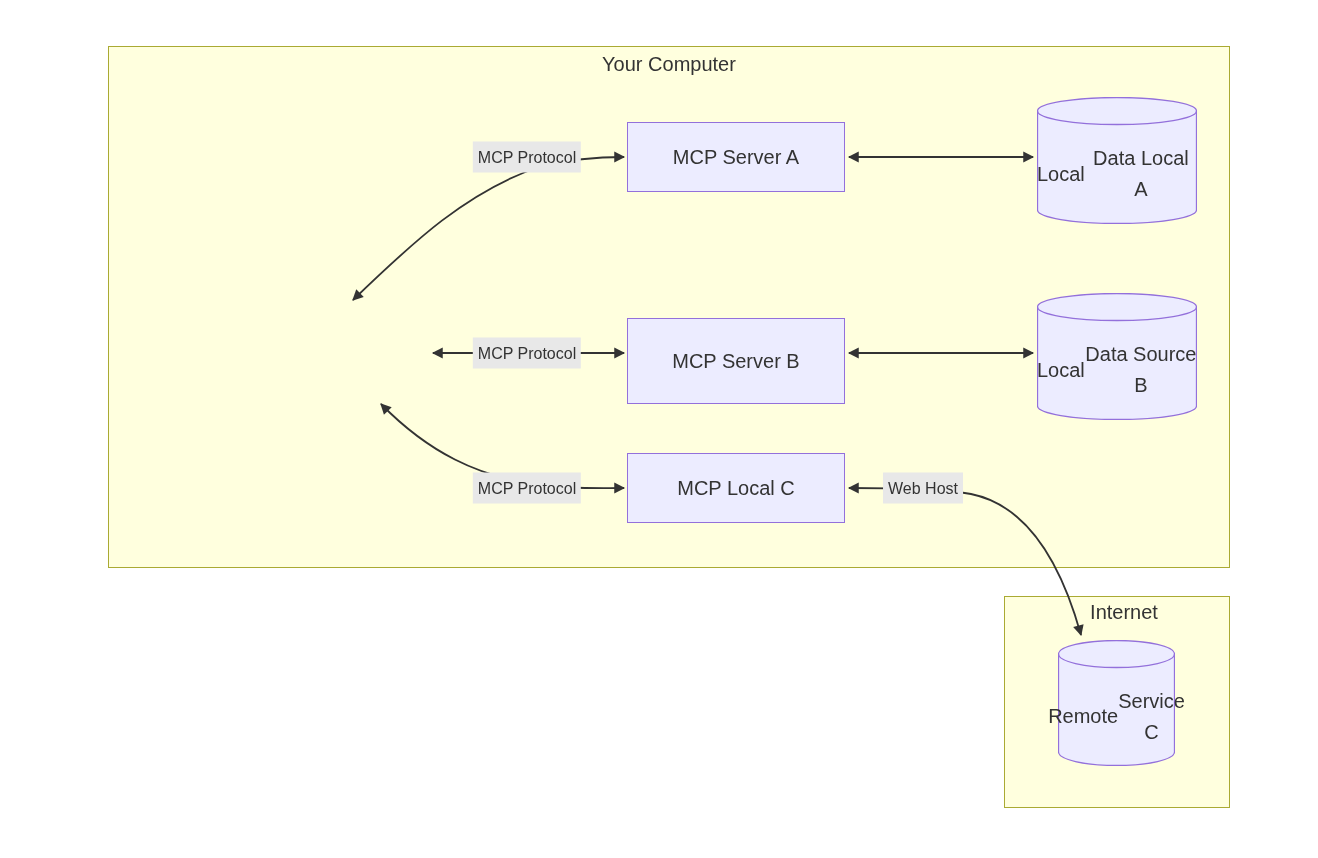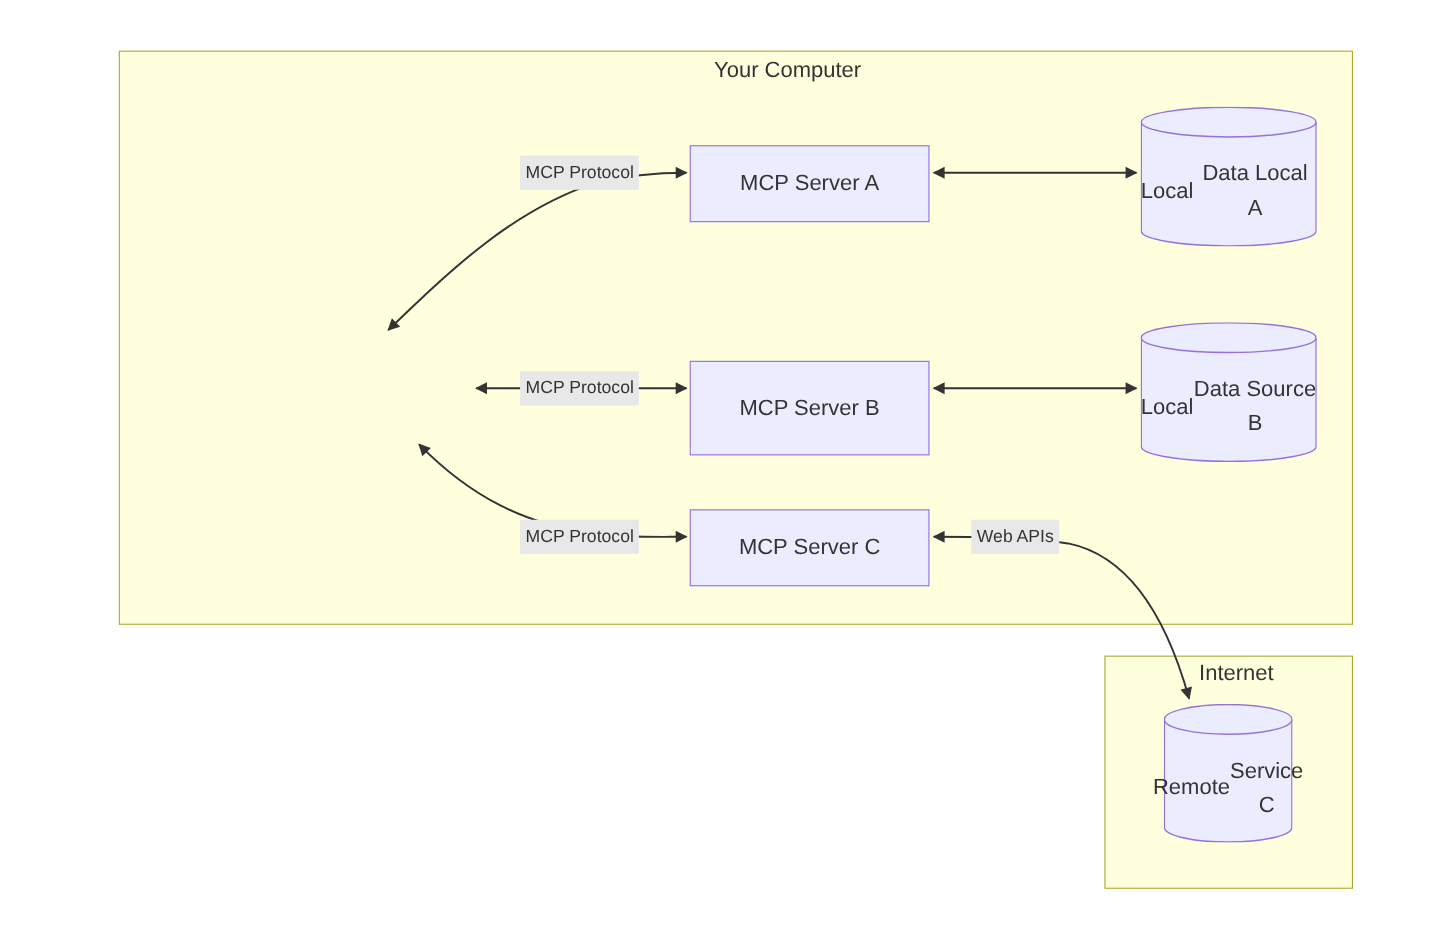--- a/index.html
+++ b/index.html
@@ -21,21 +21,21 @@
   #cluster-computer { left: 108px; top: 46px; width: 1122px; height: 522px; }
   #cluster-internet { left: 1004px; top: 596px; width: 226px; height: 212px; }
   .cluster-title {
     position: absolute;
     font-size: 20px;
     line-height: 24px;
     text-align: center;
     white-space: nowrap;
     z-index: 3;
   }
-  #cluster-computer-title { left: 108px; top: 52px; width: 1122px; margin-left: 47px; }
+  #cluster-computer-title { left: 108px; top: 52px; width: 1122px; }
   #cluster-internet-title { left: 1004px; top: 600px; width: 240px; }
 
   .edges-layer {
     position: absolute;
     left: 0; top: 0;
     width: 1318px; height: 858px;
     z-index: 1;
     pointer-events: none;
   }
   .edge-path {
@@ -53,21 +53,20 @@
     align-items: center;
     justify-content: center;
     text-align: center;
     font-size: 20px;
     line-height: 31px;
     z-index: 2;
   }
   .node.rect {
     background: var(--node-fill, #ECECFF);
     border: 1px solid var(--node-border, #9370DB);
-    margin-top: 10px;
   }
   #node-host     { left: 141px; top: 301px; width: 287px; height: 102px; }
   #node-server-a { left: 627px; top: 122px; width: 218px; height: 70px; }
   #node-server-b { left: 627px; top: 318px; width: 218px; height: 86px; }
   #node-server-c { left: 627px; top: 453px; width: 218px; height: 70px; }
 
   .cylinder { background: transparent; border: none; padding: 0; }
   #node-ds-a   { left: 1037px; top: 97px;  width: 160px; height: 127px; }
   #node-ds-b   { left: 1037px; top: 293px; width: 160px; height: 127px; }
   #node-remote { left: 1058px; top: 640px; width: 117px; height: 126px; }
@@ -123,21 +122,21 @@
   <div class="cluster-title" id="cluster-computer-title">Your Computer</div>
   <div class="cluster-title" id="cluster-internet-title">Internet</div>
 
   <div class="node rect" id="node-server-a">
     <span>MCP Server A</span>
   </div>
   <div class="node rect" id="node-server-b">
     <span>MCP Server B</span>
   </div>
   <div class="node rect" id="node-server-c">
-    <span>MCP Server C</span>
+    <span>MCP Local C</span>
   </div>
 
   <div class="node cylinder" id="node-ds-a">
     <svg class="cyl-svg" width="160" height="127" viewBox="0 0 160 127">
       <path class="cyl-shape" d="M 0.5 14 L 0.5 113 C 0.5 120.4 36.1 126.5 80 126.5 C 123.9 126.5 159.5 120.4 159.5 113 L 159.5 14 C 159.5 6.6 123.9 0.5 80 0.5 C 36.1 0.5 0.5 6.6 0.5 14 Z"></path>
       <path class="cyl-arc" d="M 0.5 14 C 0.5 21.4 36.1 27.5 80 27.5 C 123.9 27.5 159.5 21.4 159.5 14"></path>
     </svg>
     <div class="cyl-label">
       <span>Local</span>
       <span>Data Local A</span>
@@ -162,15 +161,15 @@
     </svg>
     <div class="cyl-label">
       <span>Remote</span>
       <span>Service C</span>
     </div>
   </div>
 
   <div class="edge-label" id="label-proto-a">MCP Protocol</div>
   <div class="edge-label" id="label-proto-b">MCP Protocol</div>
   <div class="edge-label" id="label-proto-c">MCP Protocol</div>
-  <div class="edge-label" id="label-web-apis">Web APIs</div>
+  <div class="edge-label" id="label-web-apis">Web Host</div>
 
 </div>
 
 </body></html>

